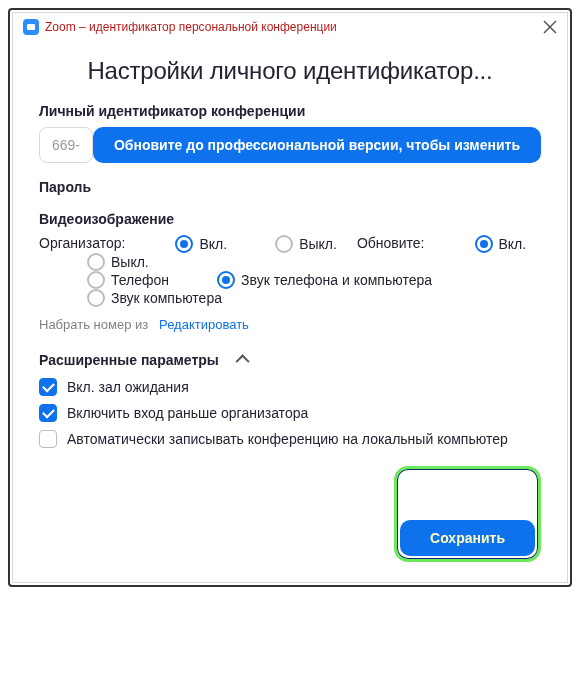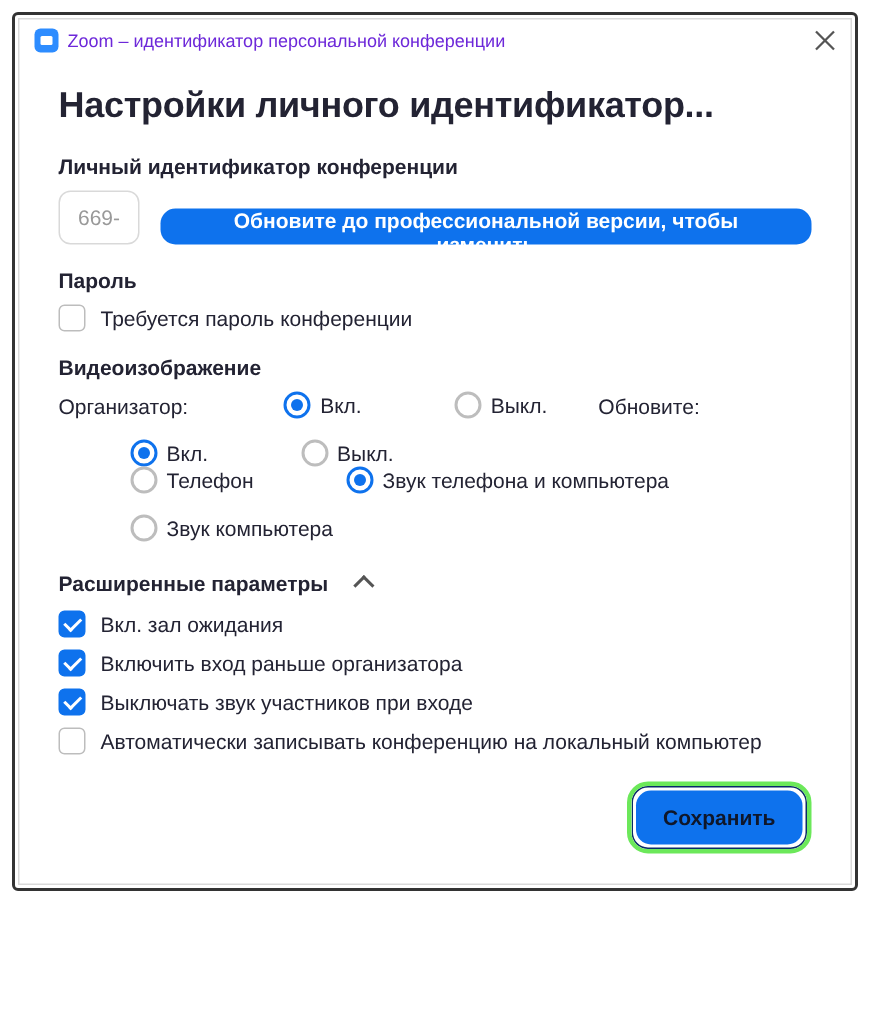--- a/index.html
+++ b/index.html
@@ -19,52 +19,52 @@
     background: #fff;
   }
   .window {
     border: 1px solid #d9d9d9;
     background: #fff;
   }
   .titlebar {
     display: flex;
     align-items: center;
     padding: 6px 10px;
-    color: #6d28d9;
+    color: #b91c1c;
     font-size: 12px;
     justify-content: center;
   }
   .titlebar .app-icon {
     width: 16px; height: 16px;
     background: #2D8CFF;
     border-radius: 4px;
     display: flex; align-items: center; justify-content: center;
     margin-right: 6px;
   }
   .titlebar .app-icon::before {
     content: "";
     width: 8px; height: 6px;
     background: #fff;
     border-radius: 1px;
   }
   .titlebar .spacer { flex: 1; }
   .close-x { width:14px; height:14px; color:#555; cursor:pointer; }
   .content { padding: 10px 26px 20px 26px; }
-  h1.page-title { font-size: 24px; font-weight: 700; margin: 6px 0 18px 0; letter-spacing: -0.2px; }
+  h1.page-title { font-size: 24px; font-weight: 400; margin: 6px 0 18px 0; letter-spacing: -0.2px; text-align: center; }
   .section-label { font-weight: 700; font-size: 14px; margin: 16px 0 8px 0; }
-  .row { display: flex; align-items: flex-end; flex-wrap: wrap; gap: 14px; }
+  .row { display: flex; align-items: flex-start; flex-wrap: wrap; gap: 0; }
   .pmi-box {
     width: 54px; height: 36px;
     border: 1px solid #d9d9d9; border-radius: 8px;
     display: flex; align-items: center; justify-content: center;
     color: #999; font-size: 14px;
   }
   .upgrade-btn {
     flex: 1;
-    height: 24px;
+    height: 36px;
     background: #0E72ED;
     color: #fff;
     border: none;
     border-radius: 10px;
     font-size: 14px;
     font-weight: 600;
     padding: 0 14px;
     cursor: pointer;
     text-align: center;
   }
@@ -98,23 +98,23 @@
   .link { color:#0E72ED; cursor:pointer; }
   .dial-row { margin-top:10px; font-size:13px; }
   .adv-header { display:flex; align-items:center; gap:20px; font-weight:700; margin:20px 0 10px 0; font-size:14px; cursor:pointer; }
   .chevron-up { width:10px; height:10px; border-left:2px solid #555; border-top:2px solid #555; transform:rotate(45deg) translateY(2px); }
   .footer { display:flex; justify-content:flex-end; margin-top:18px; }
   .save-wrap {
     padding:3px; border:3px solid #6CE85A; border-radius:14px;
     box-shadow: 0 0 0 1px #0a2a6a inset;
   }
   .save-btn {
-    background:#0E72ED; color:#0f172a; border:none;
-    border-radius:10px; padding:10px 18px;
-    font-size:14px; font-weight:700; cursor:pointer;
+    background:#0E72ED; color:#fef9c3; border:none;
+    border-radius:10px; padding:10px 30px;
+    font-size:14px; font-weight:700; cursor:pointer;margin-top:48px;
   }
   .gap-right-20 { margin-right: 20px; }
 </style>
 </head>
 <body>
 
 <div class="outer">
 <div class="window">
   <div class="titlebar">
     <span class="app-icon"></span>
@@ -129,24 +129,20 @@
   <div class="content">
     <h1 class="page-title">Настройки личного идентификатор...</h1>
 
     <div class="section-label">Личный идентификатор конференции</div>
     <div class="row">
       <div class="pmi-box">669-</div>
       <button class="upgrade-btn">Обновите до профессиональной версии, чтобы изменить</button>
     </div>
 
     <div class="section-label">Пароль</div>
-    <div class="checkbox-row">
-      <span class="chk"></span>
-      <span>Требуется пароль конференции</span>
-    </div>
 
     <div class="section-label">Видеоизображение</div>
     <div class="row video-row">
       <span class="group-label">Организатор:</span>
       <span class="radio-item">
         <span class="radio selected"></span>
         <span>Вкл.</span>
       </span>
       <span class="radio-item gap-right-20">
         <span class="radio"></span>
@@ -170,39 +166,40 @@
       </span>
       <span class="radio-item">
         <span class="radio selected"></span>
         <span>Звук телефона и компьютера</span>
       </span>
       <span class="radio-item">
         <span class="radio"></span>
         <span>Звук компьютера</span>
       </span>
     </div>
+    <div class="dial-row">
+      <span class="muted">Набрать номер из</span>
+      &nbsp;
+      <span class="link">Редактировать</span>
+    </div>
 
     <div class="adv-header">
       <span>Расширенные параметры</span>
       <span class="chevron-up"></span>
     </div>
 
     <div class="checkbox-row">
       <span class="chk checked"></span>
       <span>Вкл. зал ожидания</span>
     </div>
     <div class="checkbox-row">
       <span class="chk checked"></span>
       <span>Включить вход раньше организатора</span>
     </div>
     <div class="checkbox-row">
-      <span class="chk checked"></span>
-      <span>Выключать звук участников при входе</span>
-    </div>
-    <div class="checkbox-row">
       <span class="chk"></span>
       <span>Автоматически записывать конференцию на локальный компьютер</span>
     </div>
 
     <div class="footer">
       <span class="save-wrap">
         <button class="save-btn">Сохранить</button>
       </span>
     </div>
   </div>

